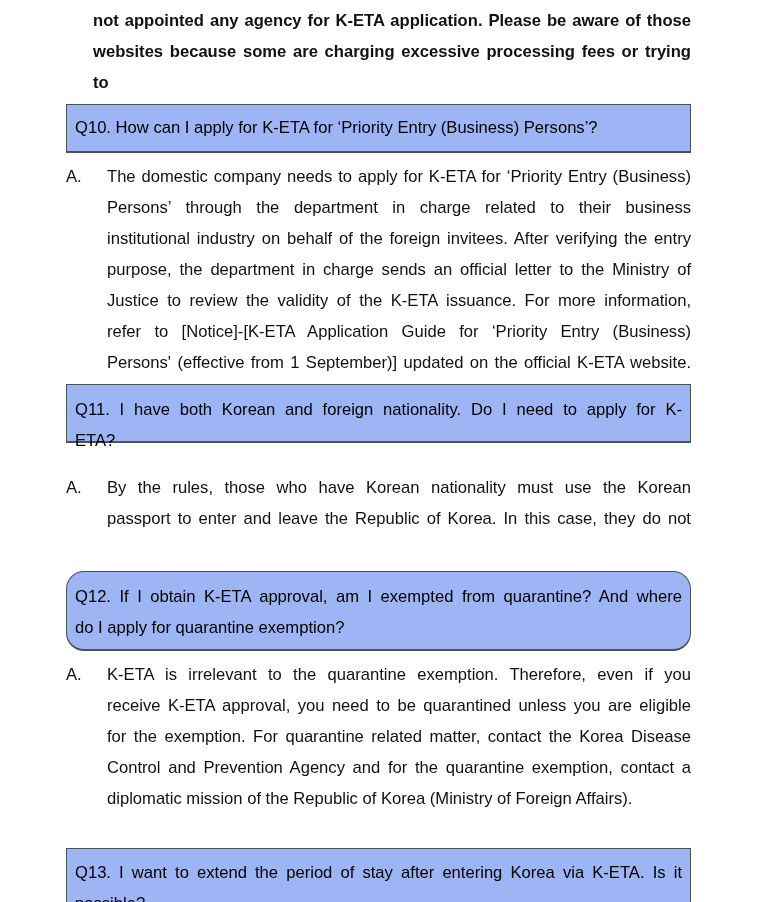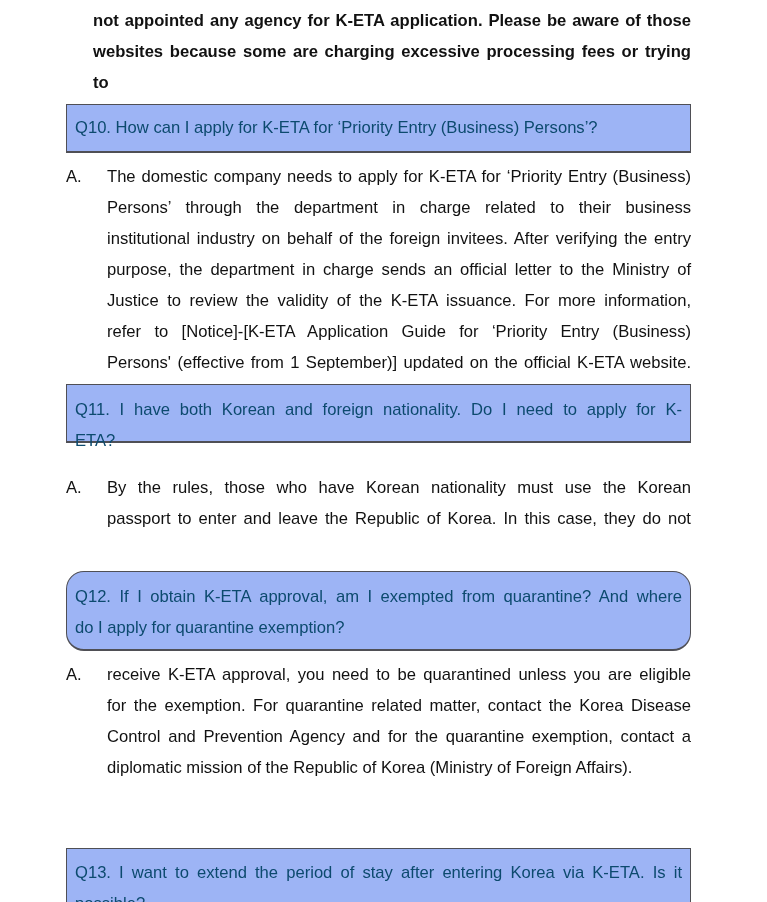--- a/index.html
+++ b/index.html
@@ -41,21 +41,21 @@
       position: absolute;
       left: 66px;
       width: 625px;
       box-sizing: border-box;
       background: #9db4f5;
       border: 1.5px solid #4f4f55;
       border-bottom-width: 2px;
       font-size: 16.6px;
       line-height: 31px;
       padding: 9px 8px 8px 8px;
-      color: #0c4a6e;
+      color: #000000;
     }
     .qbox .line {
       display: block;
       white-space: nowrap;
     }
     .qbox .line.justify {
       text-align: justify;
       text-align-last: justify;
       white-space: normal;
     }
@@ -126,20 +126,21 @@
   </div>
 
   <div class="qbox" style="top:571px; height:80px;border-radius:18px;">
     <span class="line justify">Q12. If I obtain K-ETA approval, am I exempted from quarantine? And where</span>
     <span class="line">do I apply for quarantine exemption?</span>
   </div>
 
   <div class="answer" style="top:659px;">
     <span class="marker">A.</span>
     <div class="body">
+      <span class="line justify">K-ETA is irrelevant to the quarantine exemption. Therefore, even if you</span>
       <span class="line justify">receive K-ETA approval, you need to be quarantined unless you are eligible</span>
       <span class="line justify">for the exemption. For quarantine related matter, contact the Korea Disease</span>
       <span class="line justify">Control and Prevention Agency and for the quarantine exemption, contact a</span>
       <span class="line">diplomatic mission of the Republic of Korea (Ministry of Foreign Affairs).</span>
     </div>
   </div>
 
   <div class="qbox" style="top:848px; height:77px; padding-top:8px;">
     <span class="line justify">Q13. I want to extend the period of stay after entering Korea via K-ETA. Is it</span>
     <span class="line">possible?</span>

